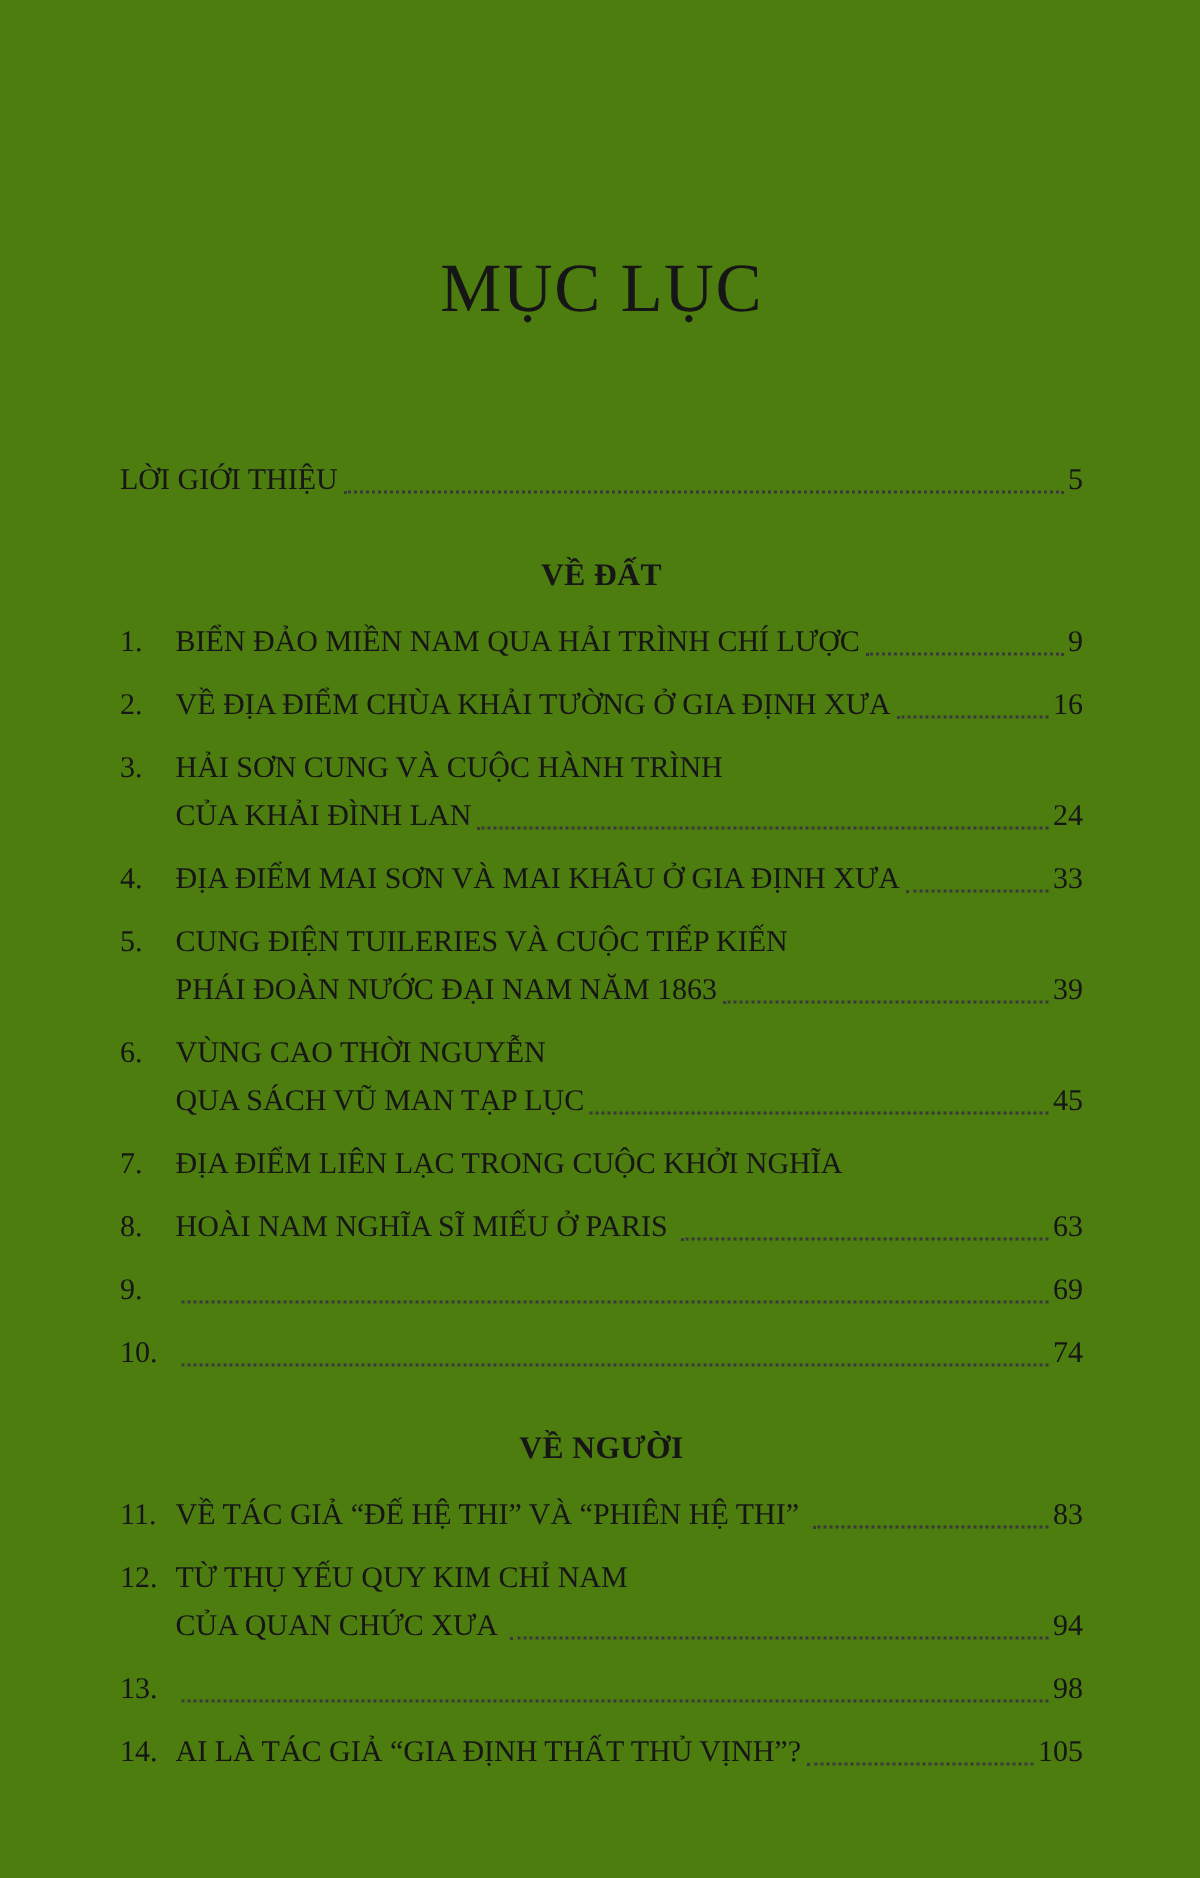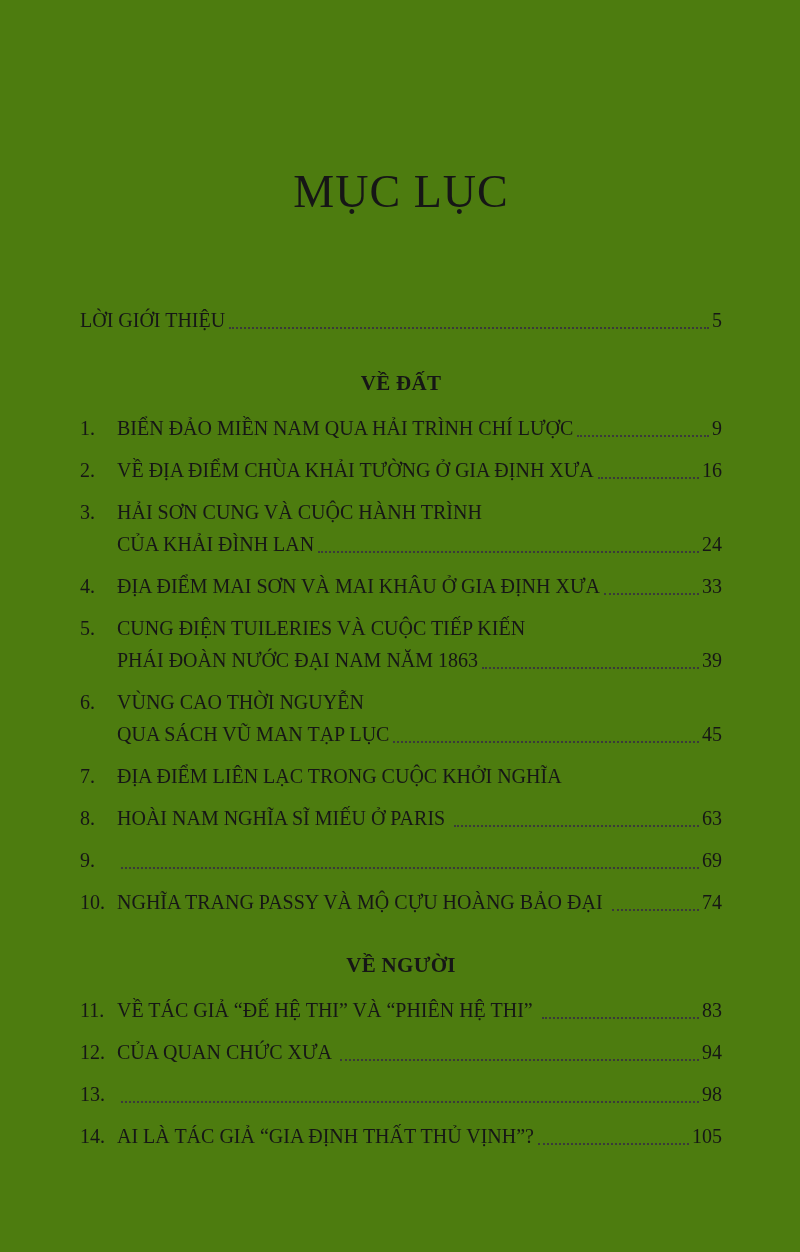--- a/index.html
+++ b/index.html
@@ -183,21 +183,20 @@
             <div class="line">
               <span class="dots"></span>
               <span class="pagenum">69</span>
             </div>
           </div>
         </div>
         <div class="entry">
           <div class="num">10.</div>
           <div class="entry-body">
             <div class="line">
-              <span class="line-text"><span>NGHĨA TRANG PASSY VÀ MỘ CỰU HOÀNG BẢO ĐẠI </span></span>
               <span class="dots"></span>
               <span class="pagenum">74</span>
             </div>
           </div>
         </div>
       </div>
       <div class="section">
         <div class="section-heading">VỀ NGƯỜI</div>
         <div class="entry">
           <div class="num">11.</div>
@@ -206,20 +205,23 @@
               <span class="line-text"><span>VỀ TÁC GIẢ “ĐẾ HỆ THI” VÀ “PHIÊN HỆ THI” </span></span>
               <span class="dots"></span>
               <span class="pagenum">83</span>
             </div>
           </div>
         </div>
         <div class="entry">
           <div class="num it">12.</div>
           <div class="entry-body">
             <div class="line">
+              <span class="line-text"><span class="it">TỪ THỤ YẾU QUY</span><span> KIM CHỈ NAM</span></span>
+            </div>
+            <div class="line">
               <span class="line-text"><span>CỦA QUAN CHỨC XƯA </span></span>
               <span class="dots"></span>
               <span class="pagenum">94</span>
             </div>
           </div>
         </div>
         <div class="entry">
           <div class="num">13.</div>
           <div class="entry-body">
             <div class="line">

